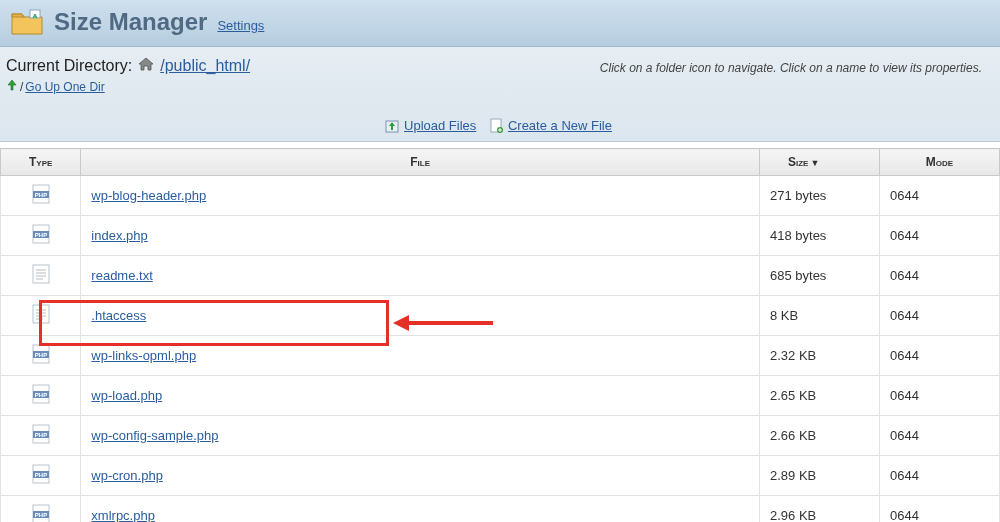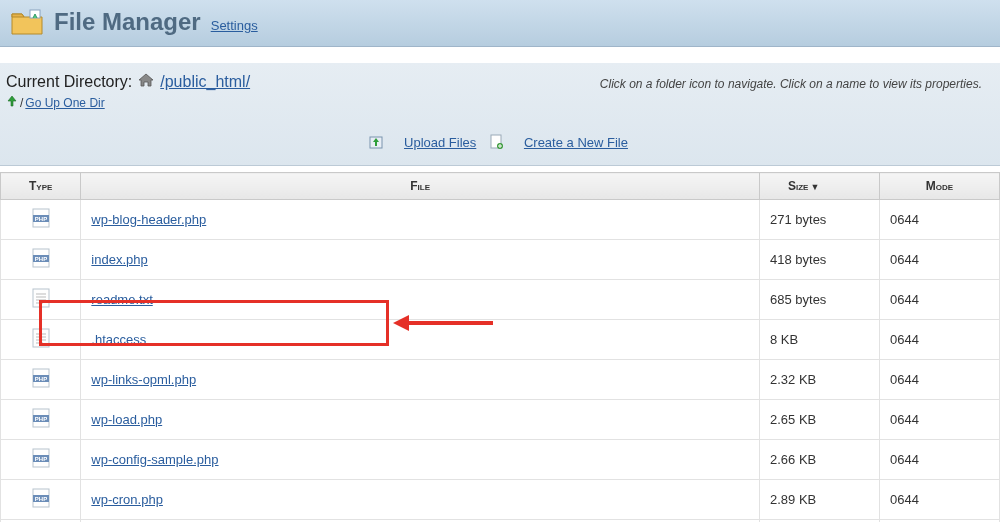--- a/index.html
+++ b/index.html
@@ -29,23 +29,22 @@
     color: #4f6a82;
   }
   .settings-link {
     color: #2a5d9e;
     text-decoration: underline;
     font-size: 13px;
     margin-top: 6px;
   }
   .subhead {
     background: linear-gradient(#e6edf3, #dce6ee);
-    padding: 10px 10px 12px 6px;
+    padding: 10px 10px 4px 6px;
     border-bottom: 1px solid #bccad6;
-    margin-top: 16px;
   }
   .subhead-top {
     display: flex;
     justify-content: space-between;
     align-items: flex-start;
   }
   .curdir {
     font-size: 16px;
     color: #222;
     display: flex;
@@ -77,22 +76,21 @@
     align-items: center;
     gap: 2px;
   }
   .actions {
     text-align: center;
     margin-top: 24px;
     font-size: 13px;
   }
   .actions .action {
     display: inline-flex;
-    align-items: center;
-    gap: 20px;
+    gap: 4px;
     margin: 0 4px;
   }
   .icon-sm { width: 16px; height: 16px; display: inline-block; }
   table {
     width: 100%;
     border-collapse: collapse;
     margin-top: 6px;
   }
   thead th {
     background: linear-gradient(#f5f5f5, #e7e7e7);
@@ -139,21 +137,21 @@
 
   <div class="header">
     <span class="folder-big">
       <svg viewBox="0 0 34 28">
         <path d="M2 6 L12 6 L14 9 L32 9 L32 26 L2 26 Z" fill="#f2c45b" stroke="#b48a2a" stroke-width="1"></path>
         <path d="M2 6 L12 6 L14 9 L2 9 Z" fill="#e6b24a" stroke="#b48a2a" stroke-width="1"></path>
         <rect x="20" y="2" width="10" height="8" fill="#fff" stroke="#8aa4c0" stroke-width="1"></rect>
         <path d="M23 10 L25 6 L27 10" fill="#5c8" stroke="#396" stroke-width="1"></path>
       </svg>
     </span>
-    <span class="title">File Manager</span>
+    <span class="title">Size Manager</span>
     <a class="settings-link link">Settings</a>
   </div>
 
   <div class="subhead">
     <div class="subhead-top">
       <div>
         <div class="curdir">
           <span class="label">Current Directory:</span>
           <span class="home-icon">
             <svg width="16" height="14" viewBox="0 0 16 14">

